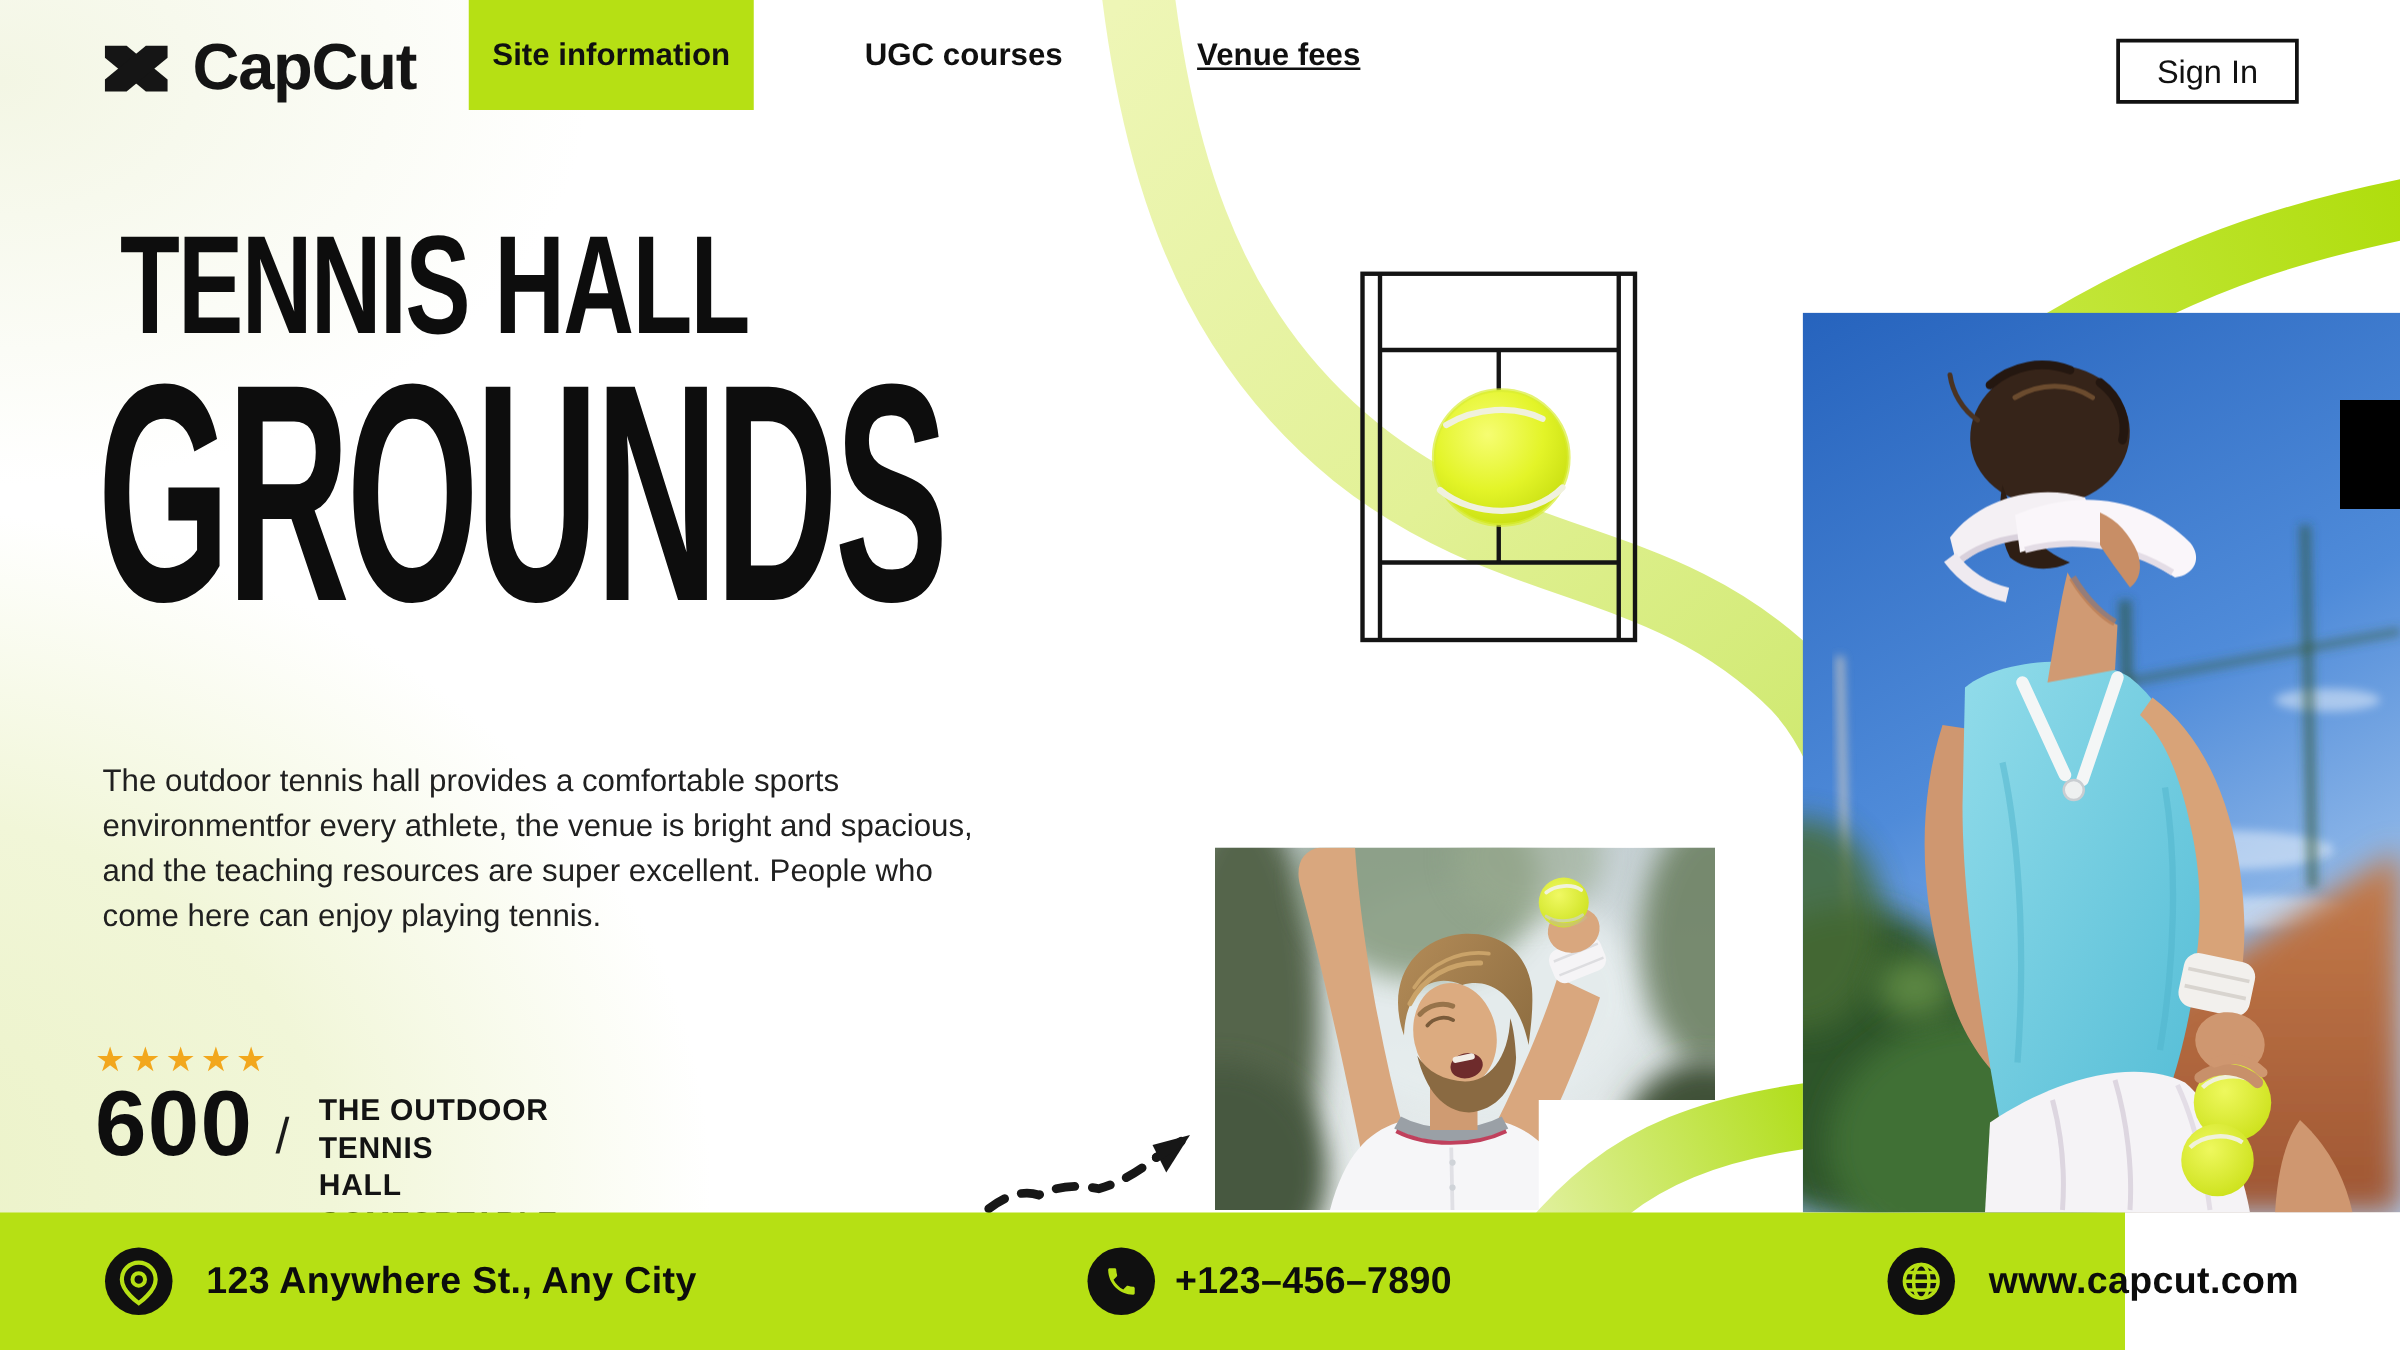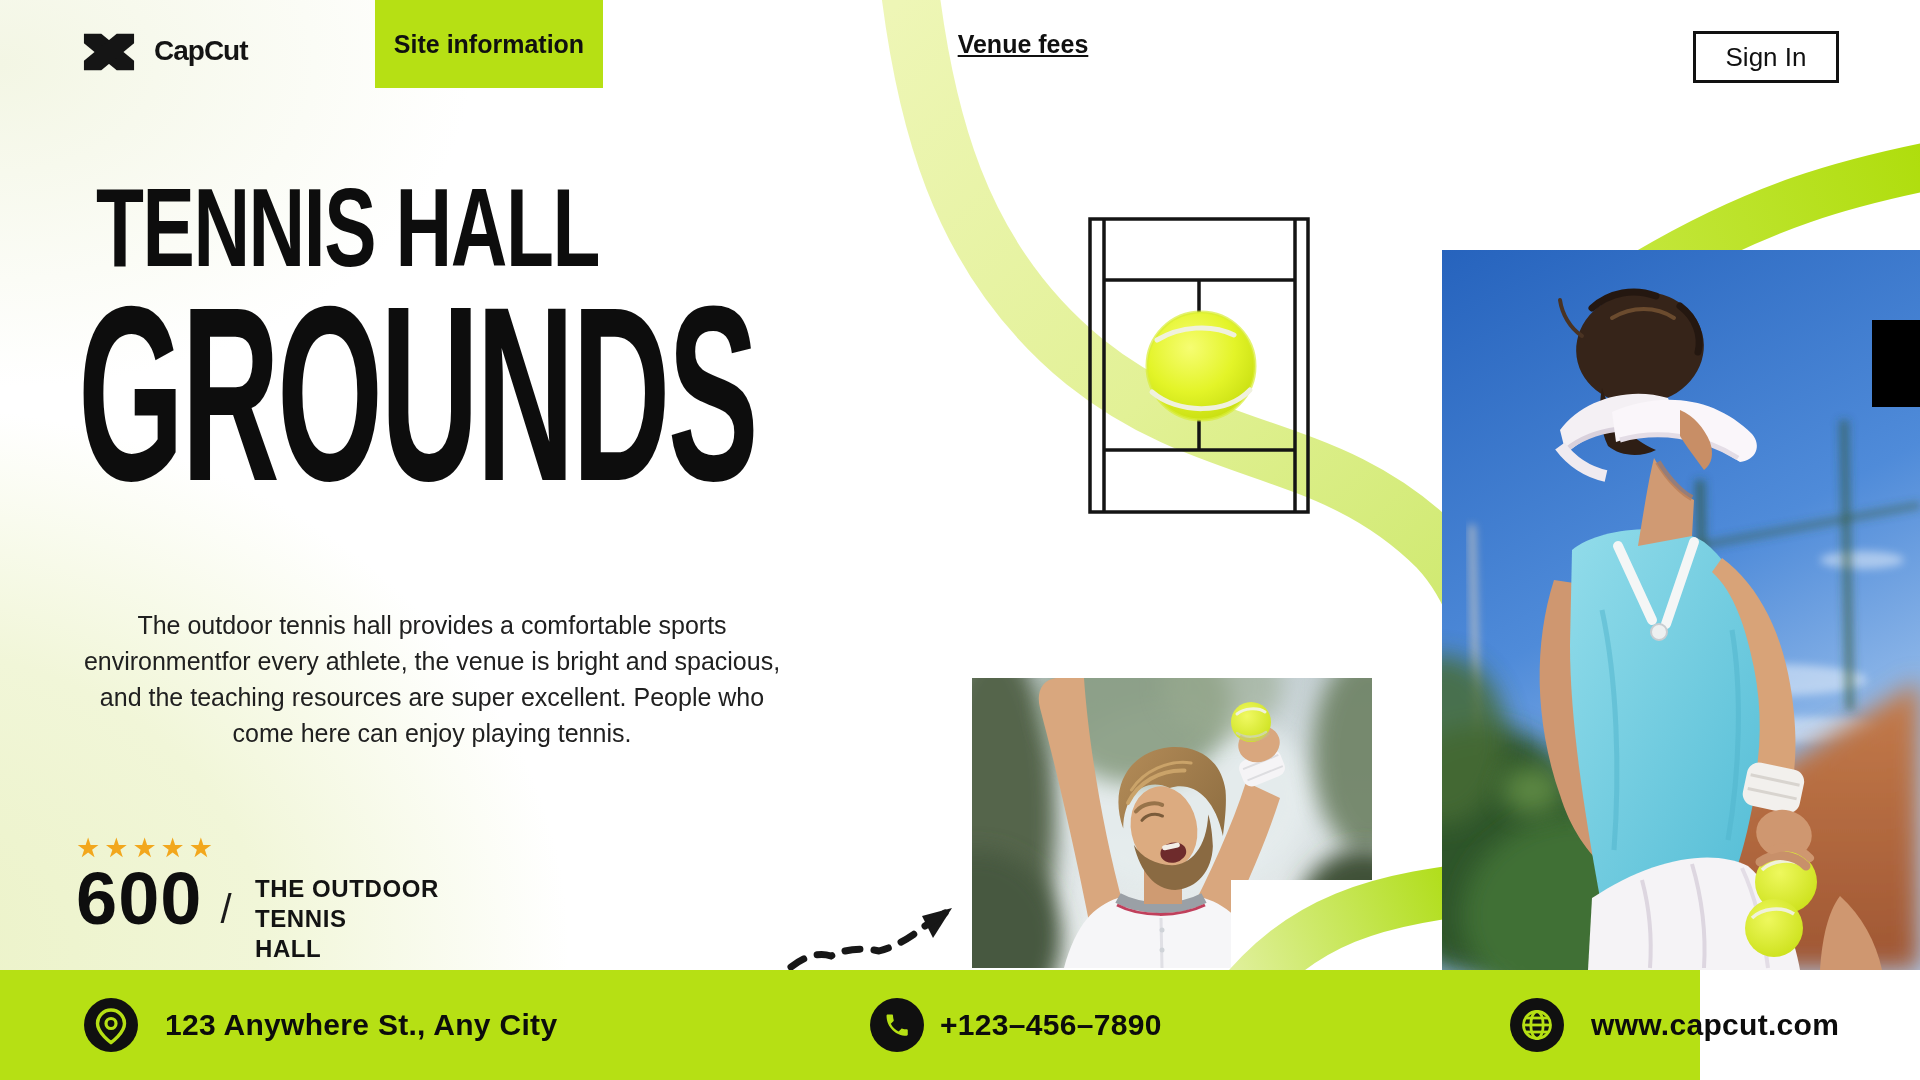--- a/index.html
+++ b/index.html
@@ -17,21 +17,21 @@
   .photo{position:absolute;overflow:hidden;}
   .man-photo{left:972px;top:678px;width:400px;height:290px;z-index:2;}
   .white-box{position:absolute;left:1231px;top:880px;width:182px;height:92px;background:#fff;z-index:3;}
   .bottom-arc{position:absolute;left:0;top:0;z-index:4;pointer-events:none;}
   .woman-photo{left:1442px;top:250px;width:478px;height:720px;z-index:5;}
   .black-square{position:absolute;left:1872px;top:320px;width:48px;height:87px;background:#000;z-index:6;}
 
   
   .nav{position:absolute;left:0;top:0;width:1920px;height:100px;z-index:7;}
   .brand{position:absolute;left:78px;top:24px;display:flex;align-items:center;gap:14px;}
-  .brand-name{font-size:28px;font-weight:700;letter-spacing:-1px;color:#141414;}
+  .brand-name{font-size:52px;font-weight:700;letter-spacing:-1px;color:#141414;}
   .nav-active{
     position:absolute;left:375px;top:0;width:228px;height:88px;
     display:flex;align-items:center;justify-content:center;
     font-size:25px;font-weight:700;color:#101010;
   }
   .nav-item{
     position:absolute;top:0;height:88px;display:flex;align-items:center;justify-content:center;
     font-size:25px;font-weight:700;color:#101010;cursor:pointer;
   }
   .nav-ugc{left:676px;width:190px;}
@@ -42,21 +42,21 @@
     font-size:26px;font-weight:400;color:#111;cursor:pointer;
   }
 
   
   .hero{position:absolute;left:0;top:0;z-index:7;}
   .h1line{position:absolute;font-weight:700;color:#0d0d0d;transform-origin:0 50%;white-space:nowrap;line-height:1;}
   .h1a{left:96px;top:172px;font-size:112px;letter-spacing:-2px;transform:scaleX(.70);}
   .h1b{left:78px;top:270px;font-size:248px;letter-spacing:-5px;transform:scaleX(.55);}
   .hero-desc{
     position:absolute;left:82px;top:607px;width:700px;
-    font-size:25px;line-height:36px;color:#202020;font-weight:400;text-align:center;
+    font-size:25px;line-height:36px;color:#202020;font-weight:400;
   }
   .stars{position:absolute;left:76px;top:832px;font-size:27px;letter-spacing:4px;color:#f2a71d;}
   .count-row{position:absolute;left:76px;top:862px;display:flex;align-items:flex-end;}
   .count{font-size:74px;font-weight:700;color:#0e0e0e;line-height:1;letter-spacing:1px;}
   .count-slash{font-size:40px;font-weight:400;color:#1a1a1a;margin-left:18px;margin-bottom:4px;}
   .count-caption{
     position:absolute;left:255px;top:874px;
     font-size:24px;font-weight:700;letter-spacing:.6px;color:#131313;line-height:30px;
   }
   .arrow-doodle{position:absolute;left:775px;top:885px;z-index:7;pointer-events:none;}
@@ -308,20 +308,23 @@
           <path d="M6 10 L24 10 L58 38 L58 48 L40 48 L6 20 Z"></path>
           <path d="M58 10 L40 10 L6 38 L6 48 L24 48 L58 20 Z"></path>
         </svg>
       </span>
       <span class="brand-name">CapCut</span>
     </div>
 
     <div class="nav-active" style="background:#b6e014;">
       <span>Site information</span>
     </div>
+    <div class="nav-item nav-ugc">
+      <span>UGC courses</span>
+    </div>
     <div class="nav-item nav-venue">
       <span>Venue fees</span>
     </div>
 
     <div class="sign-in">
       <span>Sign In</span>
     </div>
   </div>
 
   <div class="hero">

